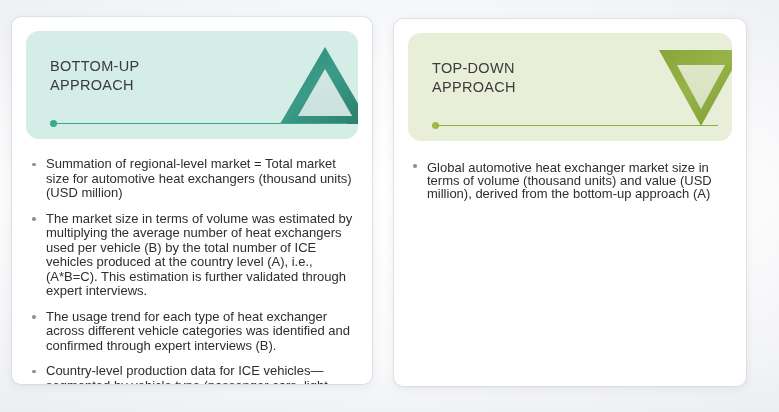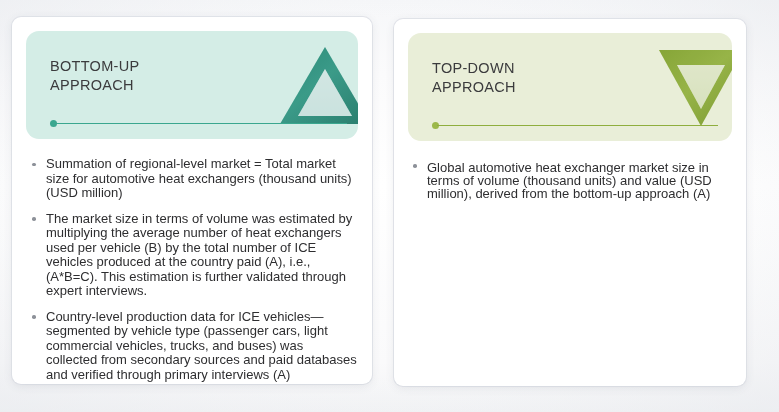--- a/index.html
+++ b/index.html
@@ -178,21 +178,22 @@
         </div>
 
         <div class="connector">
           <span class="dot"></span>
           <span class="rule"></span>
         </div>
       </div>
 
       <div class="bullets">
         <span class="bullet">Summation of regional-level market = Total market size for automotive heat exchangers (thousand units) (USD million)</span>
-        <span class="bullet">The market size in terms of volume was estimated by multiplying the average number of heat exchangers used per vehicle (B) by the total number of ICE vehicles produced at the country paid (A), i.e., (A*B=C). This estimation is further validated through expert interviews.</span>
+        <span class="bullet">The market size in terms of volume was estimated by multiplying the average number of heat exchangers used per vehicle (B) by the total number of ICE vehicles produced at the country level (A), i.e., (A*B=C). This estimation is further validated through expert interviews.</span>
+        <span class="bullet">The usage trend for each type of heat exchanger across different vehicle categories was identified and confirmed through expert interviews (B).</span>
         <span class="bullet">Country-level production data for ICE vehicles—segmented by vehicle type (passenger cars, light commercial vehicles, trucks, and buses) was collected from secondary sources and paid databases and verified through primary interviews (A)</span>
       </div>
     </div>
 
     <div class="card card-right">
       <div class="card-head">
         <div class="head-title">TOP-DOWN
 APPROACH</div>
 
         <div class="tri-wrap">

